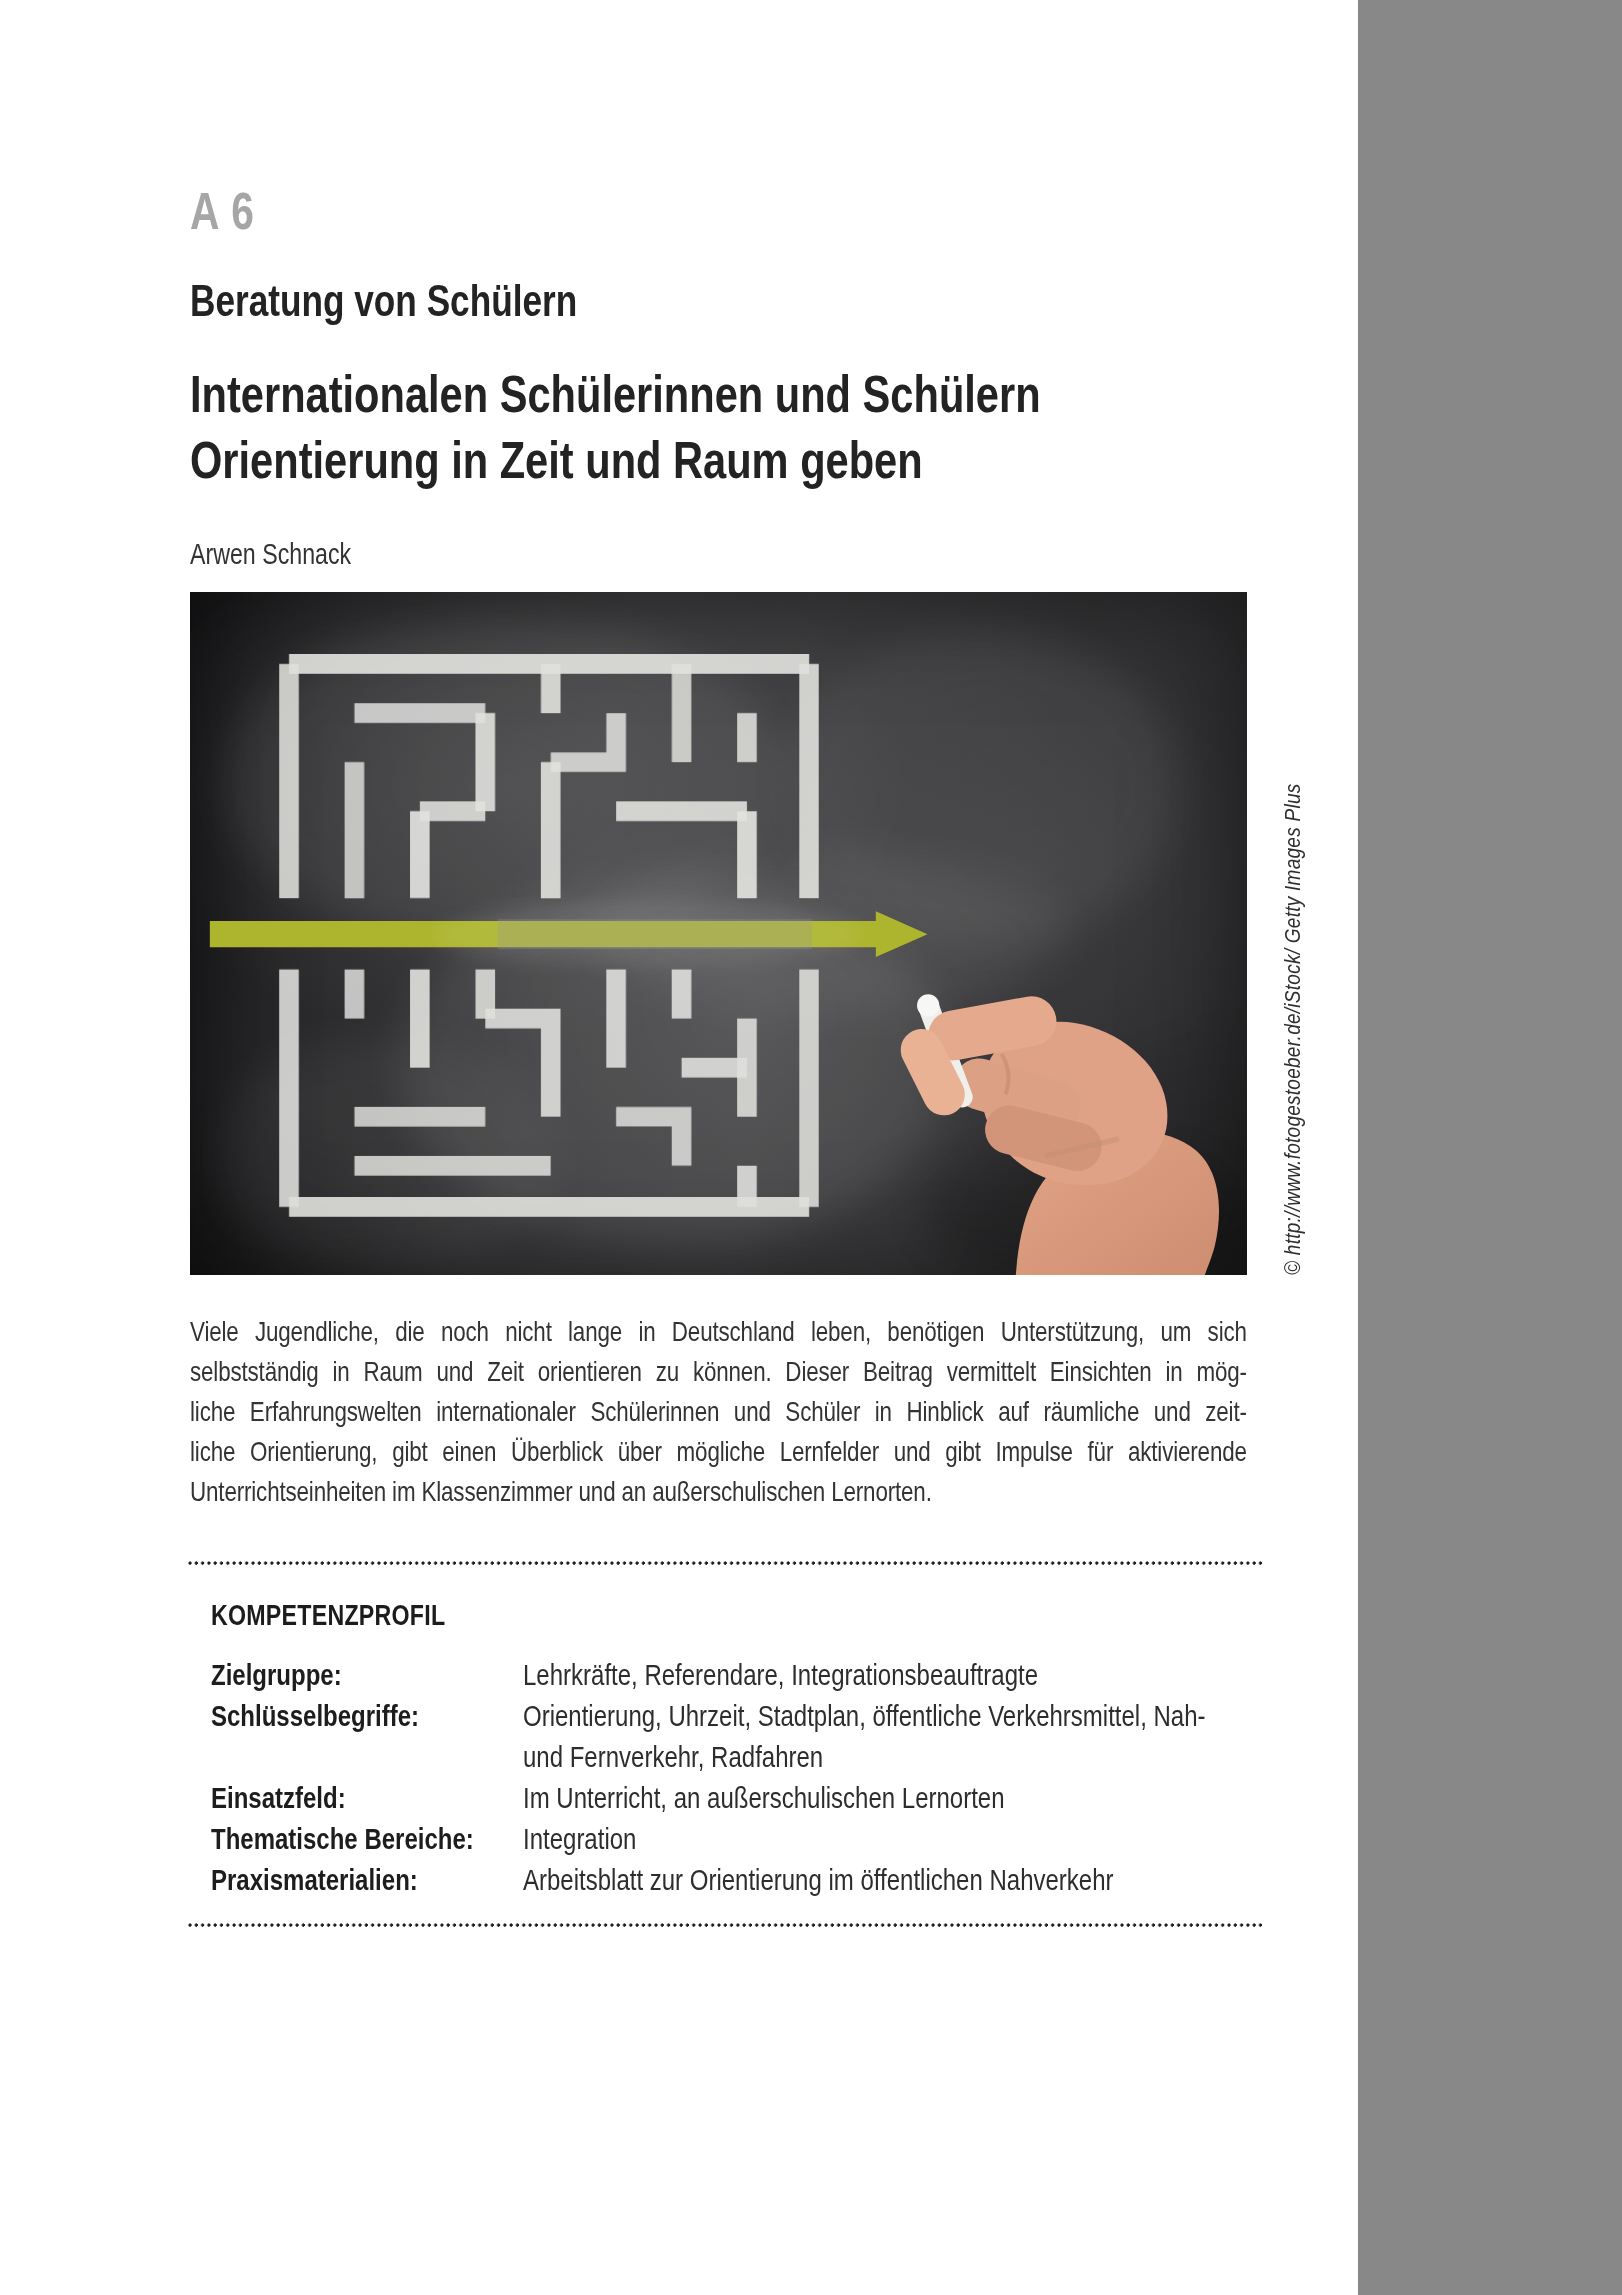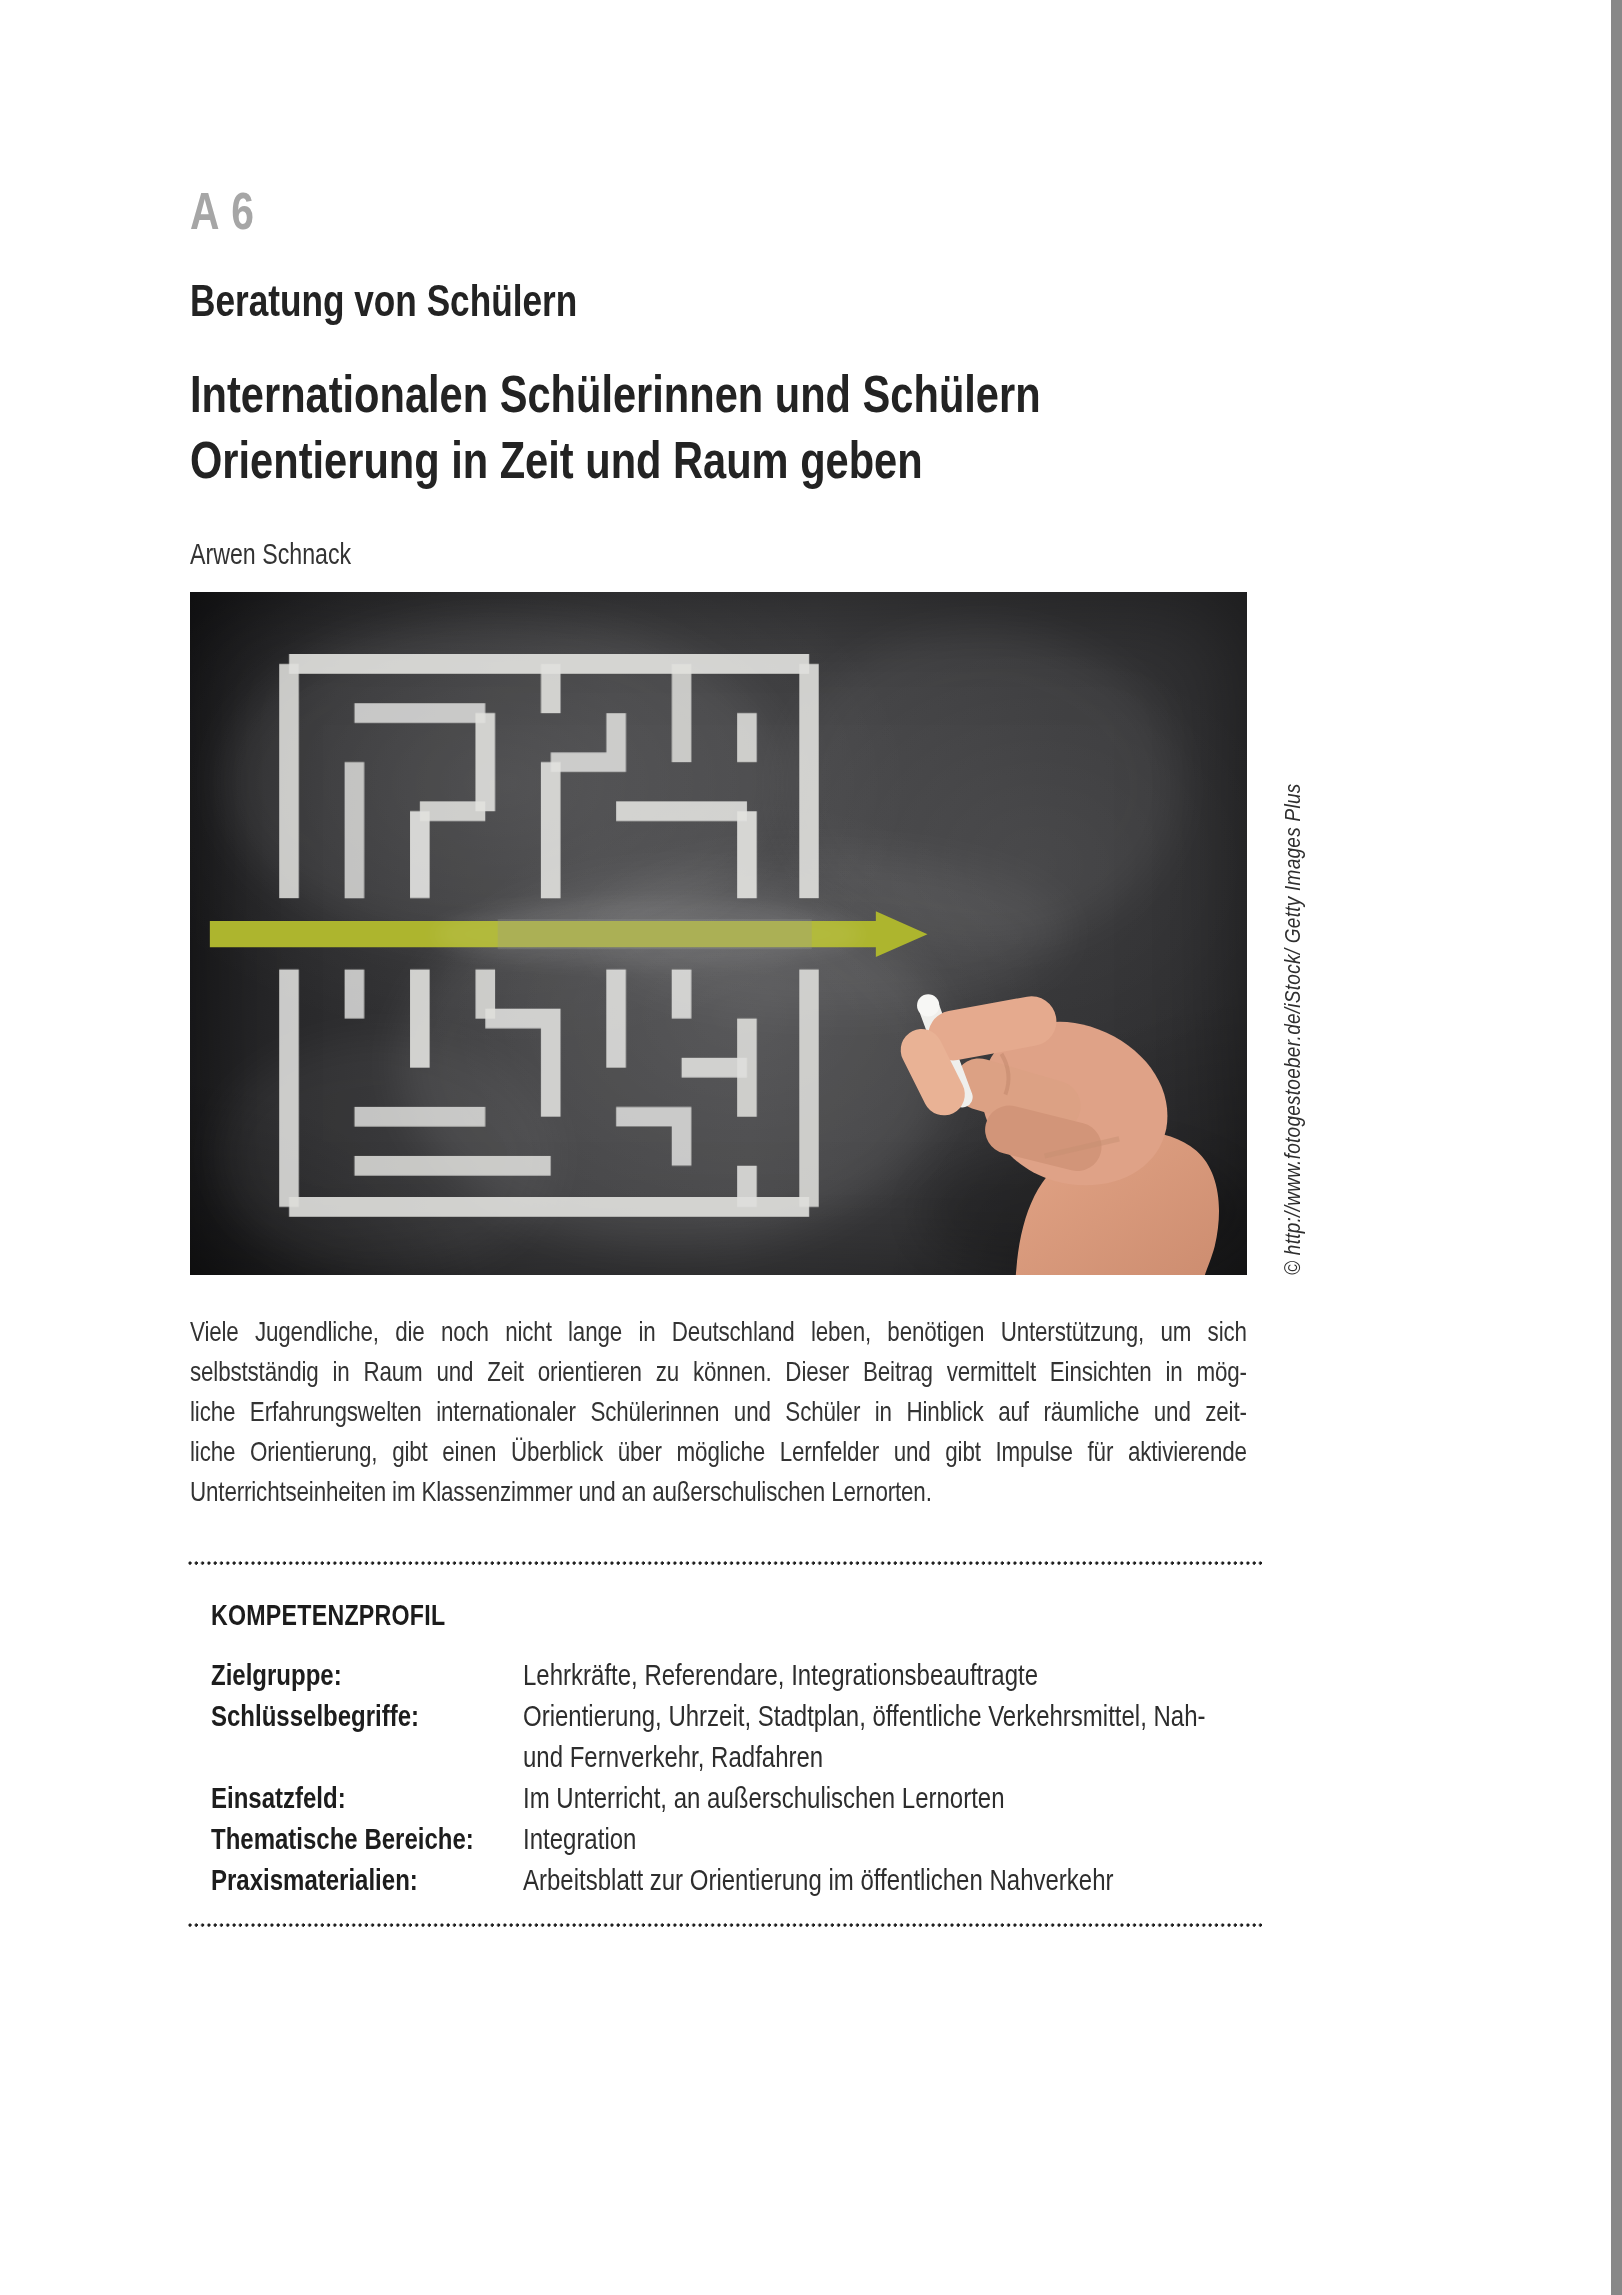--- a/index.html
+++ b/index.html
@@ -1,17 +1,17 @@
 <!DOCTYPE html>
 <html style="font-size:10.5px"><head>
 <meta charset="utf-8">
 <style>
   html,body { margin:0; padding:0; background:#888; }
   .page {
-    position:relative; width:1611px; height:2295px;
+    position:relative; width:1358px; height:2295px;
     background:#ffffff; overflow:hidden;
     font-family:"Liberation Sans", sans-serif;
   }
   .cond { transform:scaleX(0.8); transform-origin:0 0; }
   .abs { position:absolute; }
 
   .a6 {
     left:190px; top:186px; font-size:51px; line-height:51px;
     font-weight:bold; color:#a6a6a6; letter-spacing:1.3px; white-space:nowrap;
   }

